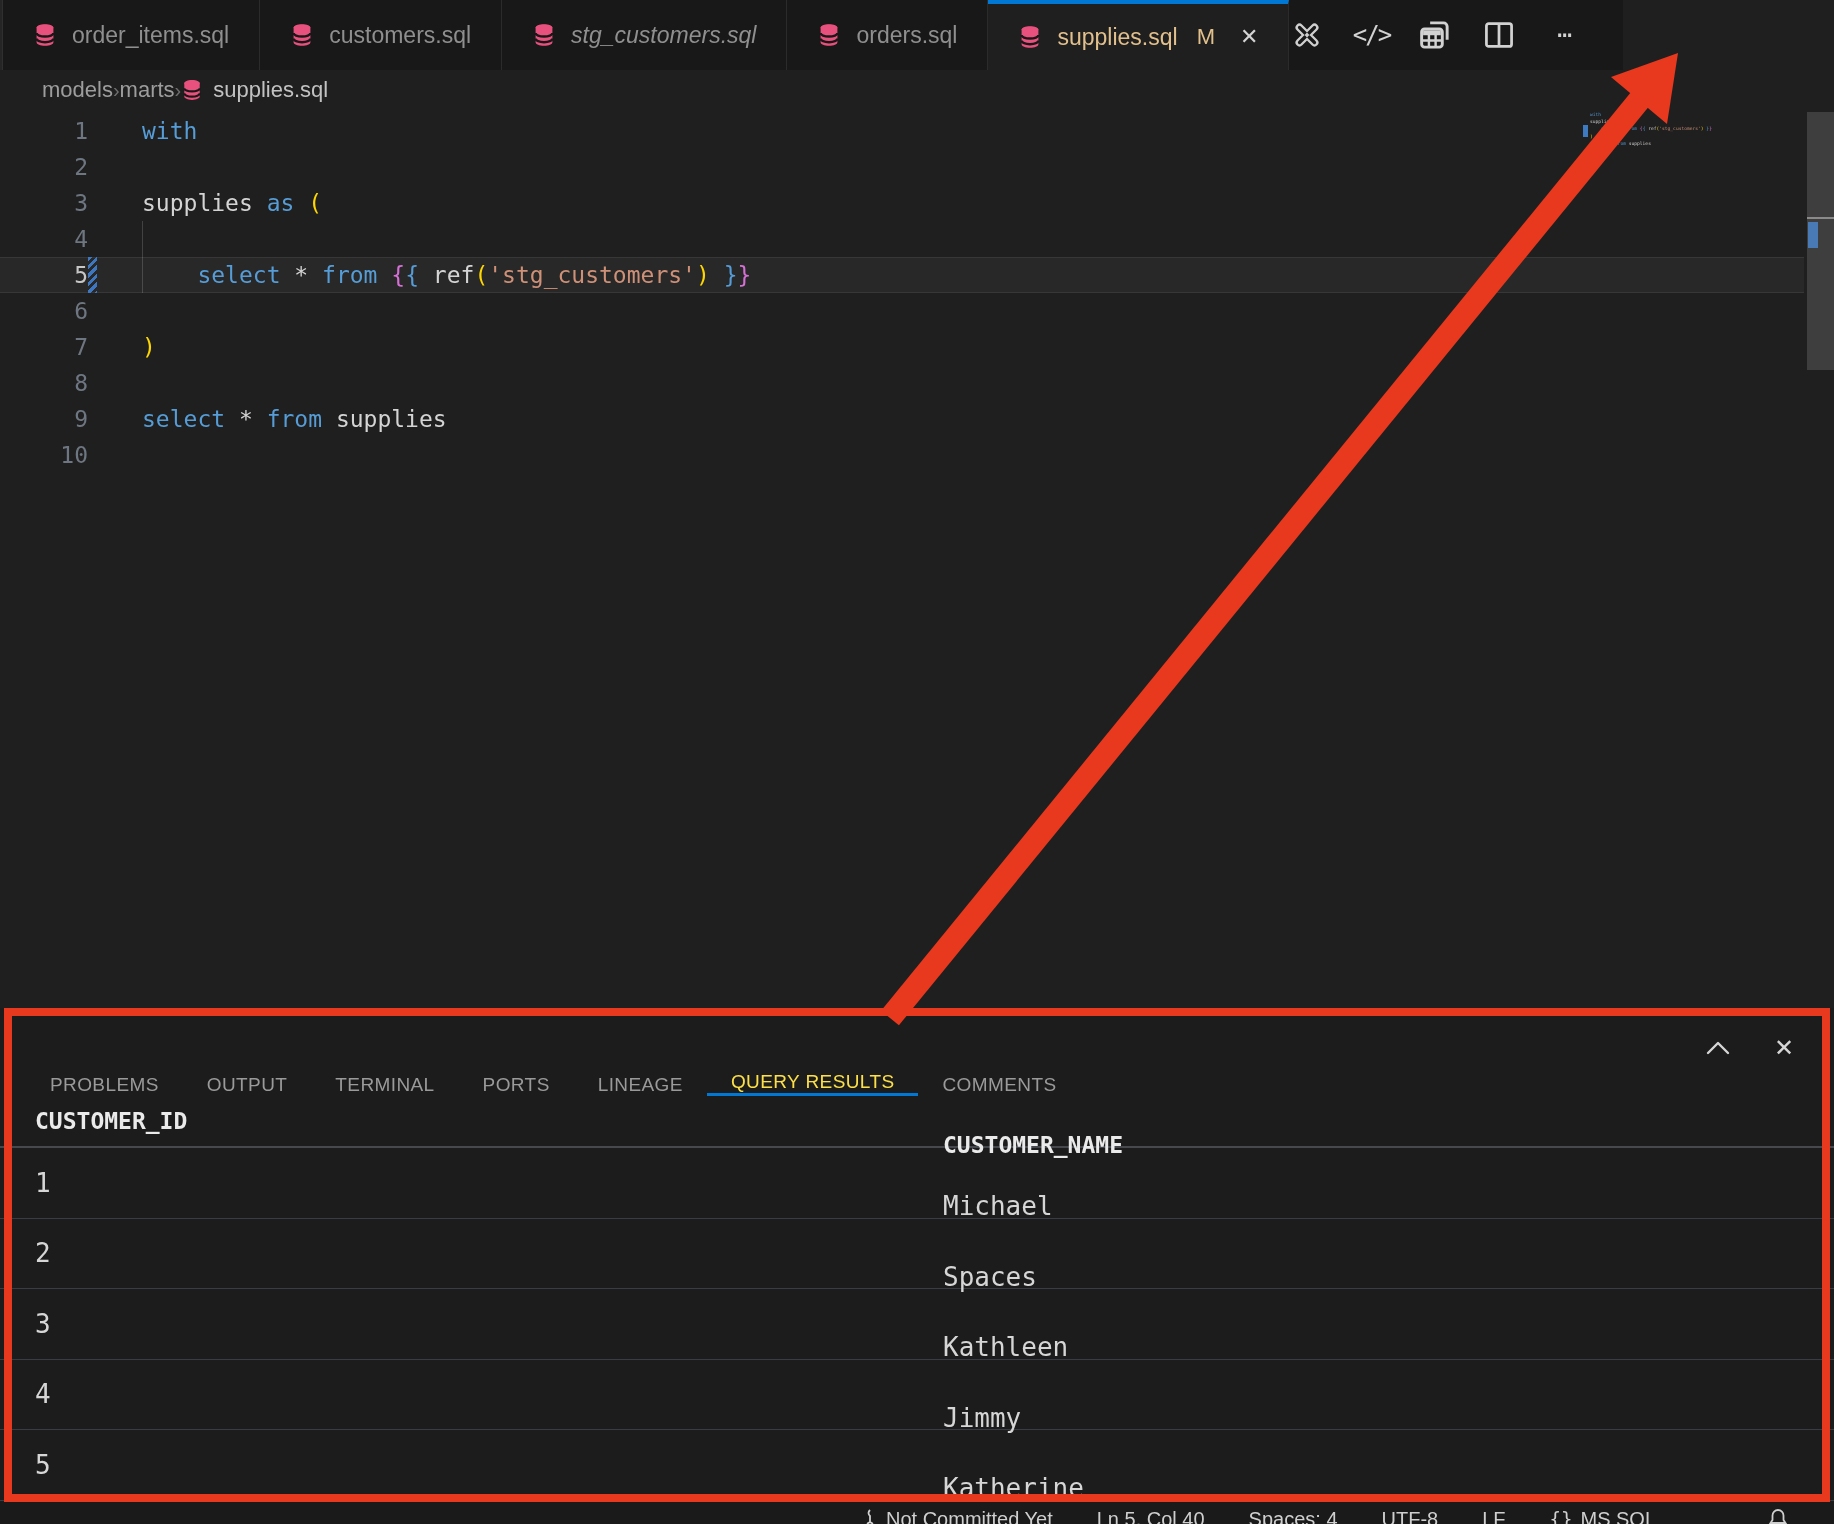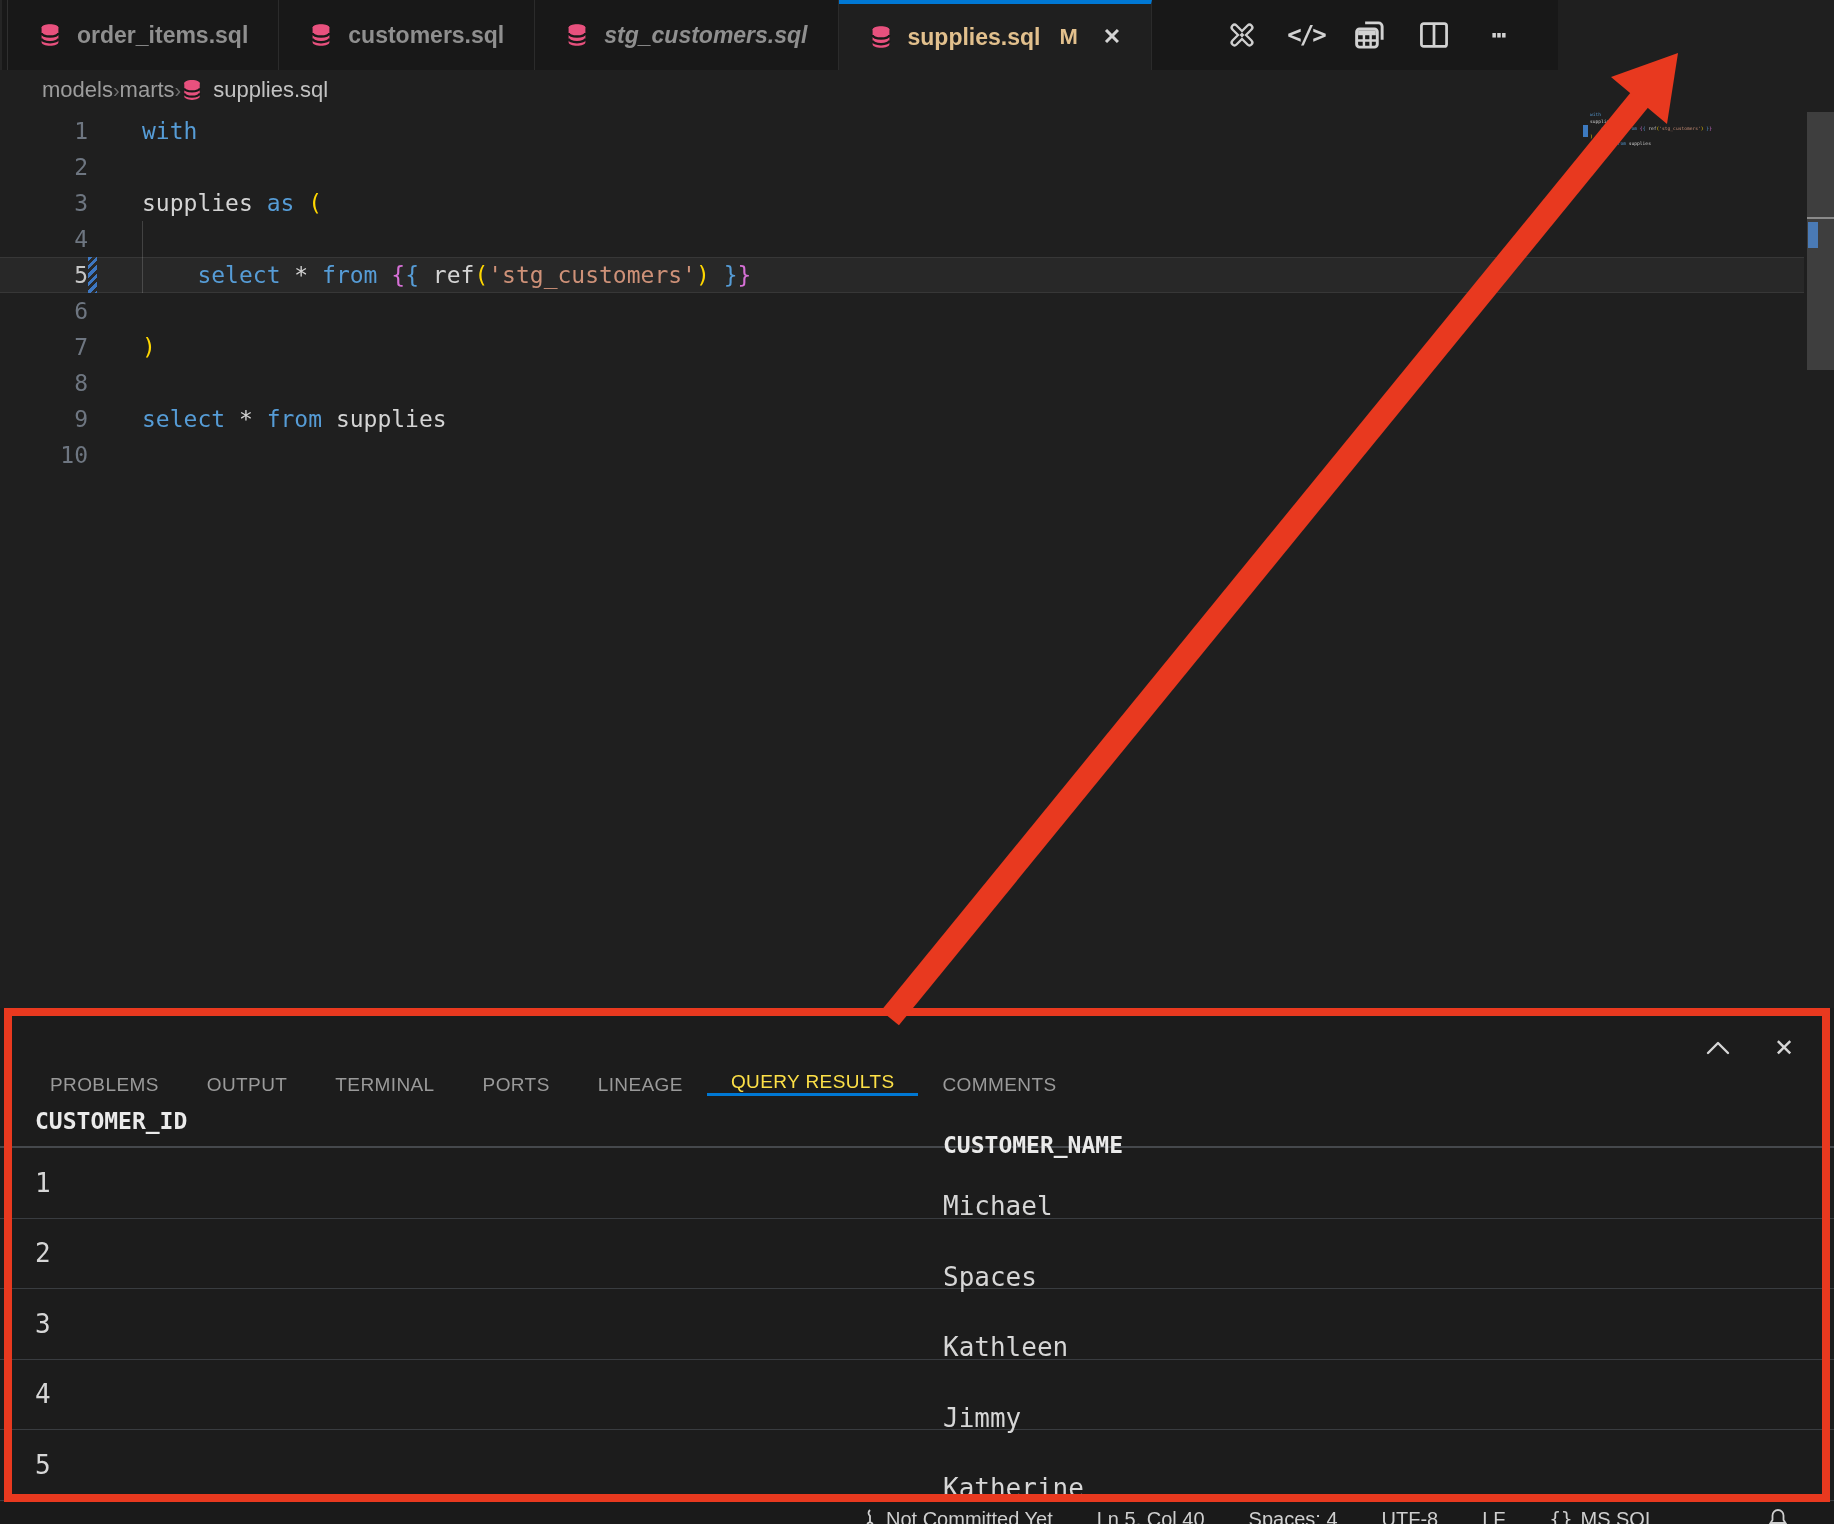--- a/index.html
+++ b/index.html
@@ -1,20 +1,20 @@
 <!DOCTYPE html>
 <html><head>
 <meta charset="utf-8">
 <style>
   html,body{margin:0;padding:0;background:#111;}
   #page{position:relative;width:1834px;height:1524px;overflow:hidden;
         background:#1f1f1f;font-family:"Liberation Sans",sans-serif;
         -webkit-font-smoothing:antialiased;}
   
-  #tabbar{position:absolute;left:0;top:0;width:1558px;height:70px;background:#181818;display:flex;font-weight:bold;}
+  #tabbar{position:absolute;left:0;top:0;width:1558px;height:70px;background:#181818;display:flex;}
   #left-strip{width:8px;height:70px;background:#181818;border-right:1px solid #2f2f2f;box-sizing:border-box;border-left:2px solid #252525;}
   #tabs{display:flex;height:70px;}
   .tab{display:flex;align-items:center;gap:15px;padding:0 30px;height:70px;box-sizing:border-box;
        background:#181818;border-right:1px solid #2b2b2b;cursor:pointer;position:relative;}
   .tab .lbl{font-size:23px;color:#8f8f8f;white-space:nowrap;}
   .tab.italic .lbl{font-style:italic;}
   .tab.active{background:#1f1f1f;border-top:4px solid #0078d4;border-right:1px solid #2b2b2b;}
   .tab.active .lbl{color:#e2c08d;}
   .tab .mbadge{font-size:22px;color:#e2c08d;margin-left:4px;}
   .tab .close{font-size:22px;color:#d4d4d4;margin-left:10px;}
@@ -97,20 +97,29 @@
         </div>
         <div class="tab italic">
           <svg width="24" height="24" viewBox="0 0 20 20">
   <path fill="#e8517e" d="M3 4 C3 2.3 6.1 1 10 1 C13.9 1 17 2.3 17 4 L17 16 C17 17.7 13.9 19 10 19 C6.1 19 3 17.7 3 16 Z"></path>
   <ellipse cx="10" cy="4" rx="7" ry="2.6" fill="#e8517e"></ellipse>
   <path d="M3 8.3 C3 10 6.1 11.3 10 11.3 C13.9 11.3 17 10 17 8.3" fill="none" stroke="#181818" stroke-width="2"></path>
   <path d="M3 13 C3 14.7 6.1 16 10 16 C13.9 16 17 14.7 17 13" fill="none" stroke="#181818" stroke-width="2"></path>
           </svg>
           <span class="lbl">stg_customers.sql</span>
         </div>
+        <div class="tab">
+          <svg width="24" height="24" viewBox="0 0 20 20">
+  <path fill="#e8517e" d="M3 4 C3 2.3 6.1 1 10 1 C13.9 1 17 2.3 17 4 L17 16 C17 17.7 13.9 19 10 19 C6.1 19 3 17.7 3 16 Z"></path>
+  <ellipse cx="10" cy="4" rx="7" ry="2.6" fill="#e8517e"></ellipse>
+  <path d="M3 8.3 C3 10 6.1 11.3 10 11.3 C13.9 11.3 17 10 17 8.3" fill="none" stroke="#181818" stroke-width="2"></path>
+  <path d="M3 13 C3 14.7 6.1 16 10 16 C13.9 16 17 14.7 17 13" fill="none" stroke="#181818" stroke-width="2"></path>
+          </svg>
+          <span class="lbl">orders.sql</span>
+        </div>
         <div class="tab active">
           <svg width="24" height="24" viewBox="0 0 20 20">
   <path fill="#e8517e" d="M3 4 C3 2.3 6.1 1 10 1 C13.9 1 17 2.3 17 4 L17 16 C17 17.7 13.9 19 10 19 C6.1 19 3 17.7 3 16 Z"></path>
   <ellipse cx="10" cy="4" rx="7" ry="2.6" fill="#e8517e"></ellipse>
   <path d="M3 8.3 C3 10 6.1 11.3 10 11.3 C13.9 11.3 17 10 17 8.3" fill="none" stroke="#181818" stroke-width="2"></path>
   <path d="M3 13 C3 14.7 6.1 16 10 16 C13.9 16 17 14.7 17 13" fill="none" stroke="#181818" stroke-width="2"></path>
           </svg>
           <span class="lbl">supplies.sql</span>
           <span class="mbadge">M</span>
           <span class="close">✕</span>

